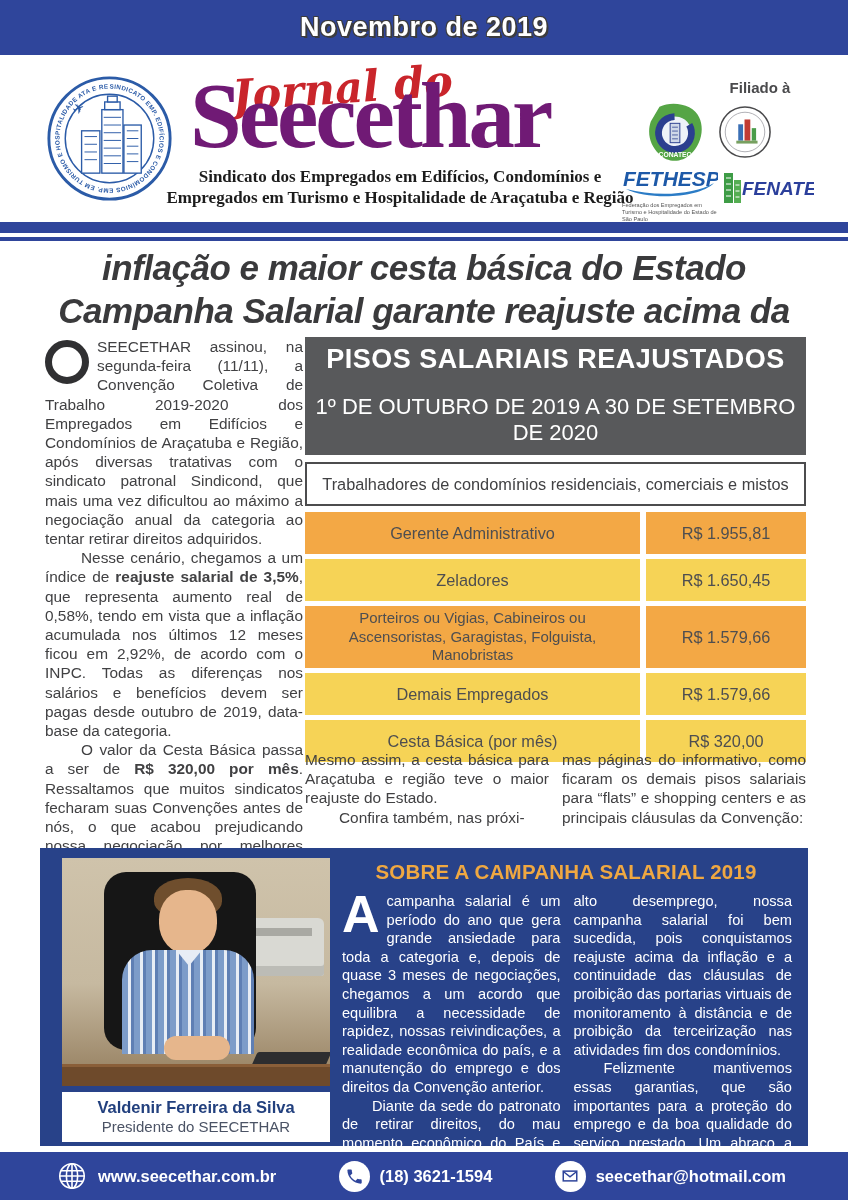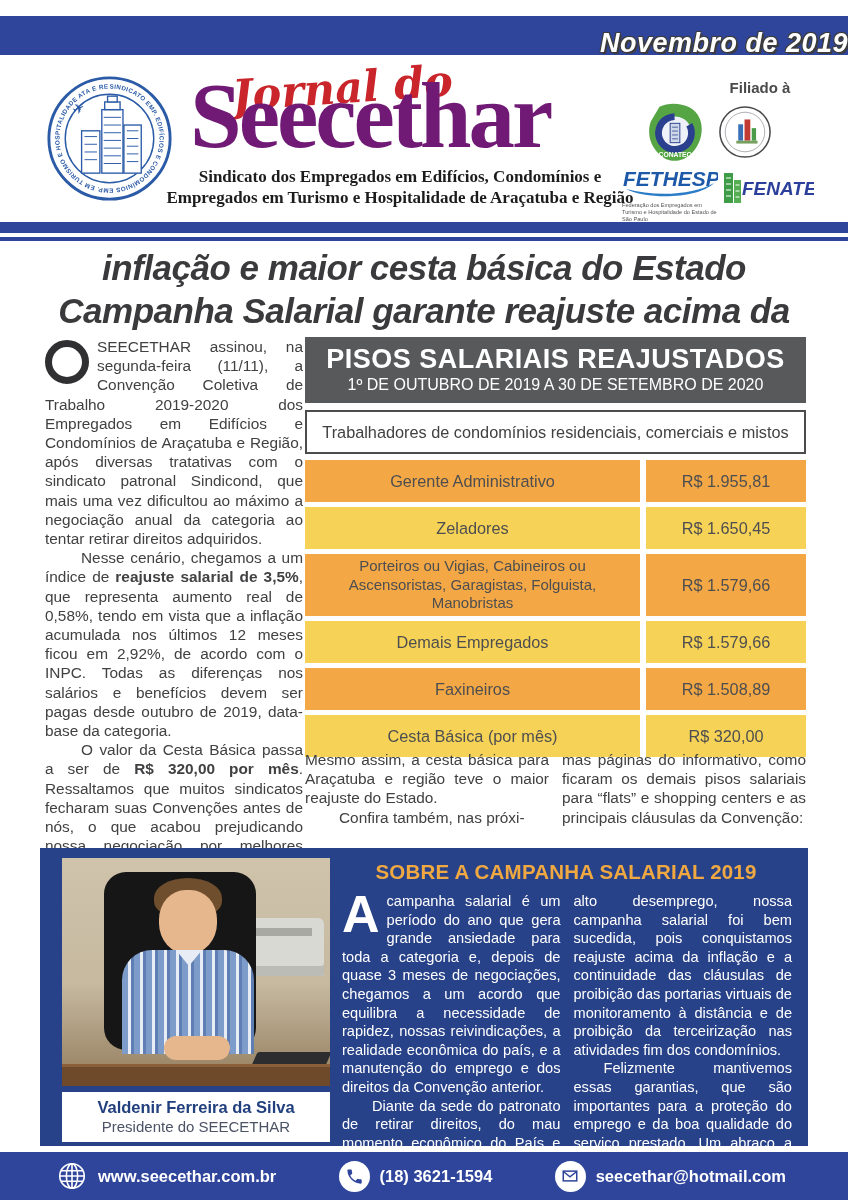--- a/index.html
+++ b/index.html
@@ -1,22 +1,22 @@
 <!DOCTYPE html>
 <html><head>
 <meta charset="utf-8">
 <style>
   * { margin:0; padding:0; box-sizing:border-box; }
   html,body { background:#9a9a9a; }
   body { font-family:"Liberation Sans", sans-serif; }
   .page { position:relative; width:848px; height:1200px; background:#fff; margin:0 auto; overflow:hidden; }
 
   
-  .top-banner { position:absolute; top:16px; left:0; width:848px; height:55px; background:#2F459B;
-    display:flex; align-items:center; justify-content:flex-end;font-style:italic; }
+  .top-banner { position:absolute; top:0; left:0; width:848px; height:55px; background:#2F459B;
+    display:flex; align-items:center; justify-content:center; }
   .top-banner .date { color:#fff; font-weight:bold; font-size:27px; letter-spacing:.5px;
     text-shadow:-1px -1px 0 #3c3c3e, 1px -1px 0 #3c3c3e, -1px 1px 0 #3c3c3e, 2px 2px 0 #3c3c3e; }
 
   
   .masthead { position:absolute; top:55px; left:0; width:848px; height:167px; background:#fff; }
   .logo-seal { position:absolute; left:46px; top:20px; }
   .title-script { position:absolute; left:232px; top:8px; font-family:"DejaVu Serif", serif;
     font-style:italic; font-weight:bold; font-size:43px; color:#C9252B; transform:rotate(-4deg); }
   .title-main { position:absolute; left:190px; top:14px; font-family:Liberation Serif, serif;
     font-weight:bold; font-size:93px; line-height:1; color:#701a75; letter-spacing:-3px; }
@@ -45,21 +45,21 @@
   .article p.indent { text-indent:36px; }
   .dropcap-ring { float:left; width:44px; height:44px; border:7px solid #303032; border-radius:50%;
     margin:3px 8px 0 0; }
   .dropcap-ring span { font-size:0; color:transparent; }
   .bold { font-weight:bold; }
 
   
   .salary { position:absolute; left:305px; top:337px; width:501px; }
   .salary-head { background:#58595B; color:#fff; text-align:center; padding:7px 0 9px; }
   .salary-title { font-weight:bold; font-size:27px; letter-spacing:.5px; }
-  .salary-period { font-size:16px; margin-top:1px; }
+  .salary-period { font-size:22px; margin-top:19px; }
   .salary-cat { margin-top:7px; border:2px solid #4c4c4e; padding:0 6px; height:44px;
     display:flex; align-items:center; justify-content:center; text-align:center;
     font-size:16.3px; color:#414143; }
   .salary-rows { margin-top:6px; display:flex; flex-direction:column; gap:5px; }
   .srow { display:flex; gap:6px; }
   .srow .cell { display:flex; align-items:center; justify-content:center; text-align:center;
     color:#4E4E50; font-size:16.3px; min-height:42px; padding:2px 6px; }
   .srow .job { flex:1; }
   .srow .val { width:160px; }
   .srow.orange .cell { background:#F3A845; }
@@ -228,24 +228,20 @@
         <div class="cell val">R$ 1.650,45</div>
       </div>
       <div class="srow orange tall">
         <div class="cell job">Porteiros ou Vigias, Cabineiros ou Ascensoristas, Garagistas, Folguista, Manobristas</div>
         <div class="cell val">R$ 1.579,66</div>
       </div>
       <div class="srow yellow">
         <div class="cell job">Demais Empregados</div>
         <div class="cell val">R$ 1.579,66</div>
       </div>
-      <div class="srow orange">
-        <div class="cell job">Faxineiros</div>
-        <div class="cell val">R$ 1.508,89</div>
-      </div>
       <div class="srow yellow">
         <div class="cell job">Cesta Básica (por mês)</div>
         <div class="cell val">R$ 320,00</div>
       </div>
     </div>
   </div>
 
   <div class="after-table">
     <div class="after-col">
       <p>Mesmo assim, a cesta básica para Araçatuba e região teve o maior reajuste do Estado.</p>

